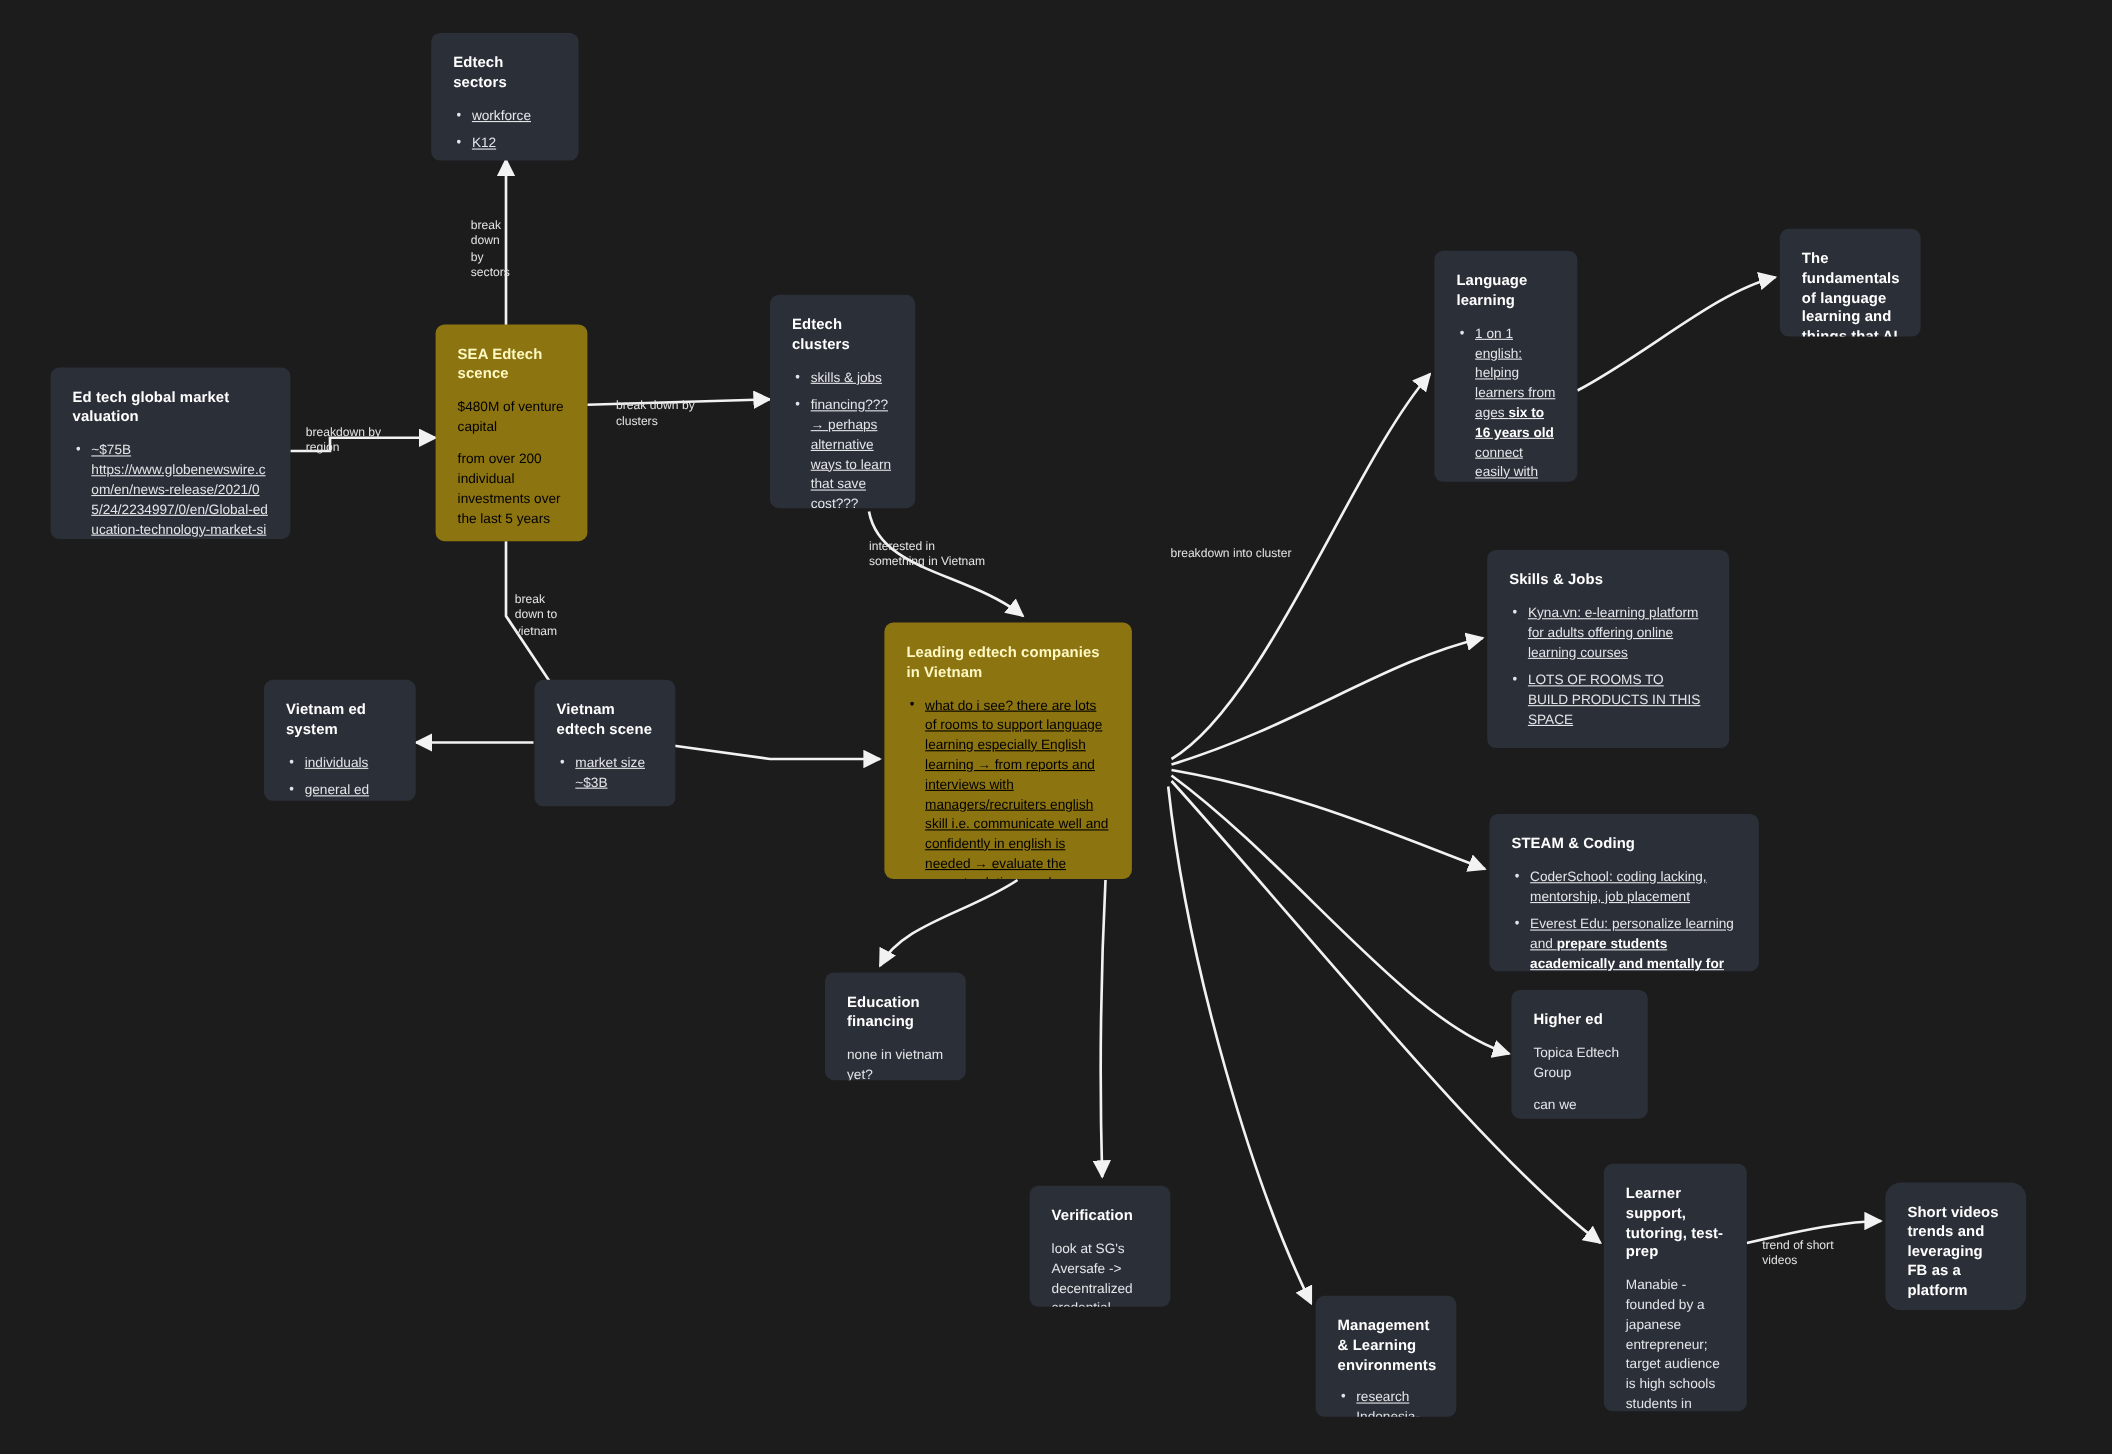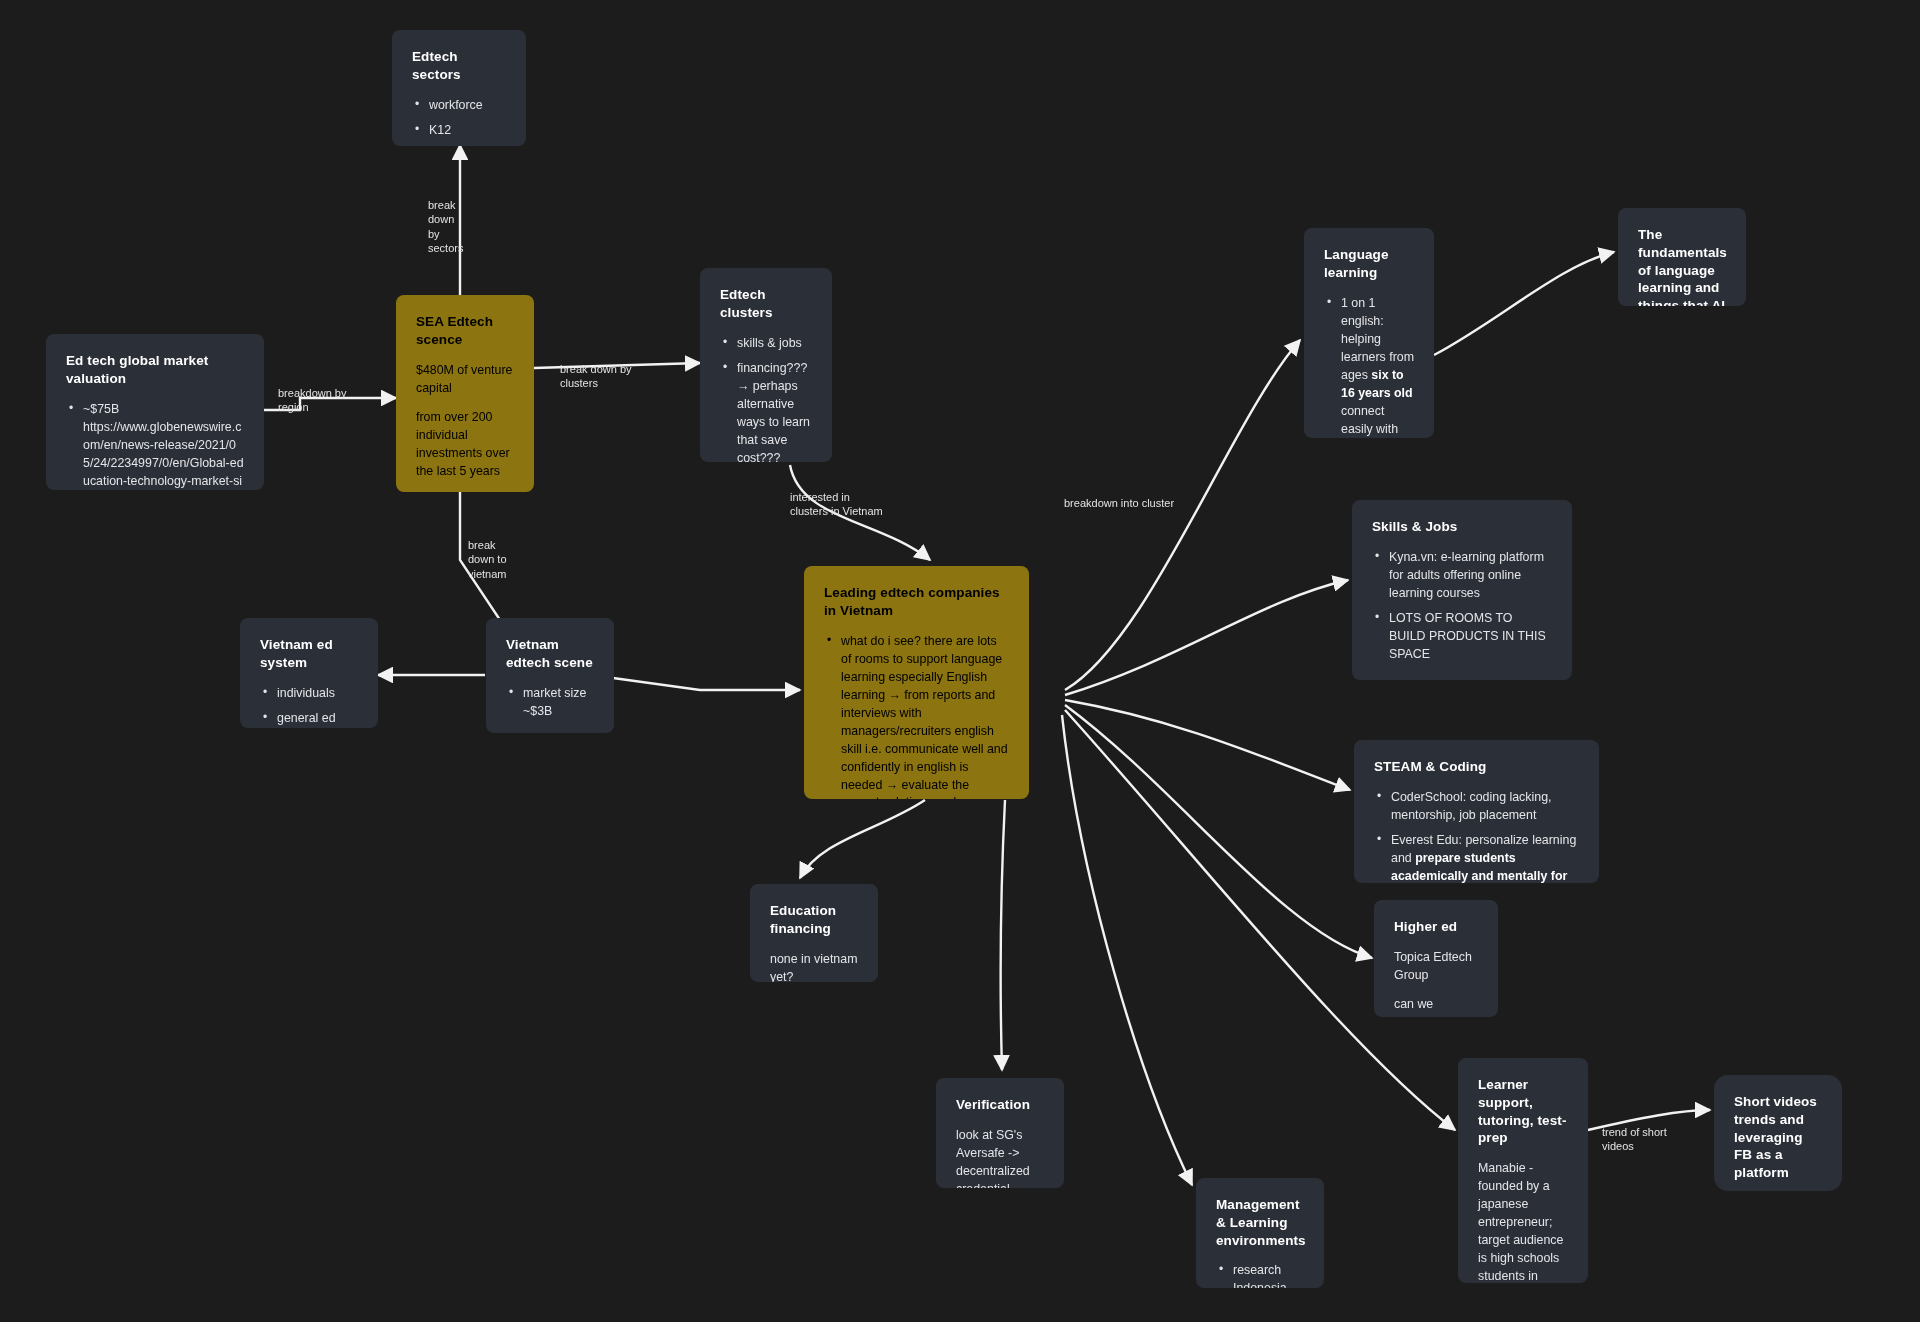--- a/index.html
+++ b/index.html
@@ -55,39 +55,40 @@
     color: #e4e5e8;
   }
   .card-body p {
     margin: 0 0 11px 0;
   }
   .card-body p:last-child { margin-bottom: 0; }
   .card-body ul {
     margin: 0;
     padding: 0 0 0 17px;
     list-style: none;
+    text-decoration: underline;
   }
   .card-body li {
     position: relative;
     margin: 0 0 7px 0;
     line-height: 1.45;
   }
   .card-body li:last-child { margin-bottom: 0; }
   .card-body li::before {
     content: "\2022";
     position: absolute;
     left: -14px;
     top: -1px;
     color: #e4e5e8;
     font-size: 12px;
   }
   .card-body b { font-weight: bold; color: #ffffff; }
   .card.gold .card-body,
   .card.gold .card-body li::before { color: #000000; }
-  .card.gold .card-title { color: #000000; }
+  .card.gold .card-title { color: #fef9c3; }
   .edge-label {
     position: absolute;
     font-size: 11px;
     line-height: 1.3;
     color: #e3e3e5;
     white-space: pre-line;
   }
 </style>
 </head>
 <body>
@@ -299,20 +300,20 @@
 region</div>
 
   <div class="edge-label" style="left:560px; top:362px; width:110px;">break down by
 clusters</div>
 
   <div class="edge-label" style="left:468px; top:538px; width:72px;">break
 down to
 vietnam</div>
 
   <div class="edge-label" style="left:790px; top:490px; width:126px;">interested in
-clusters in Vietnam</div>
+something in Vietnam</div>
 
   <div class="edge-label" style="left:1064px; top:496px; width:200px;">breakdown into cluster</div>
 
   <div class="edge-label" style="left:1602px; top:1125px; width:84px;">trend of short
 videos</div>
 
 </div>
 
 </body></html>

